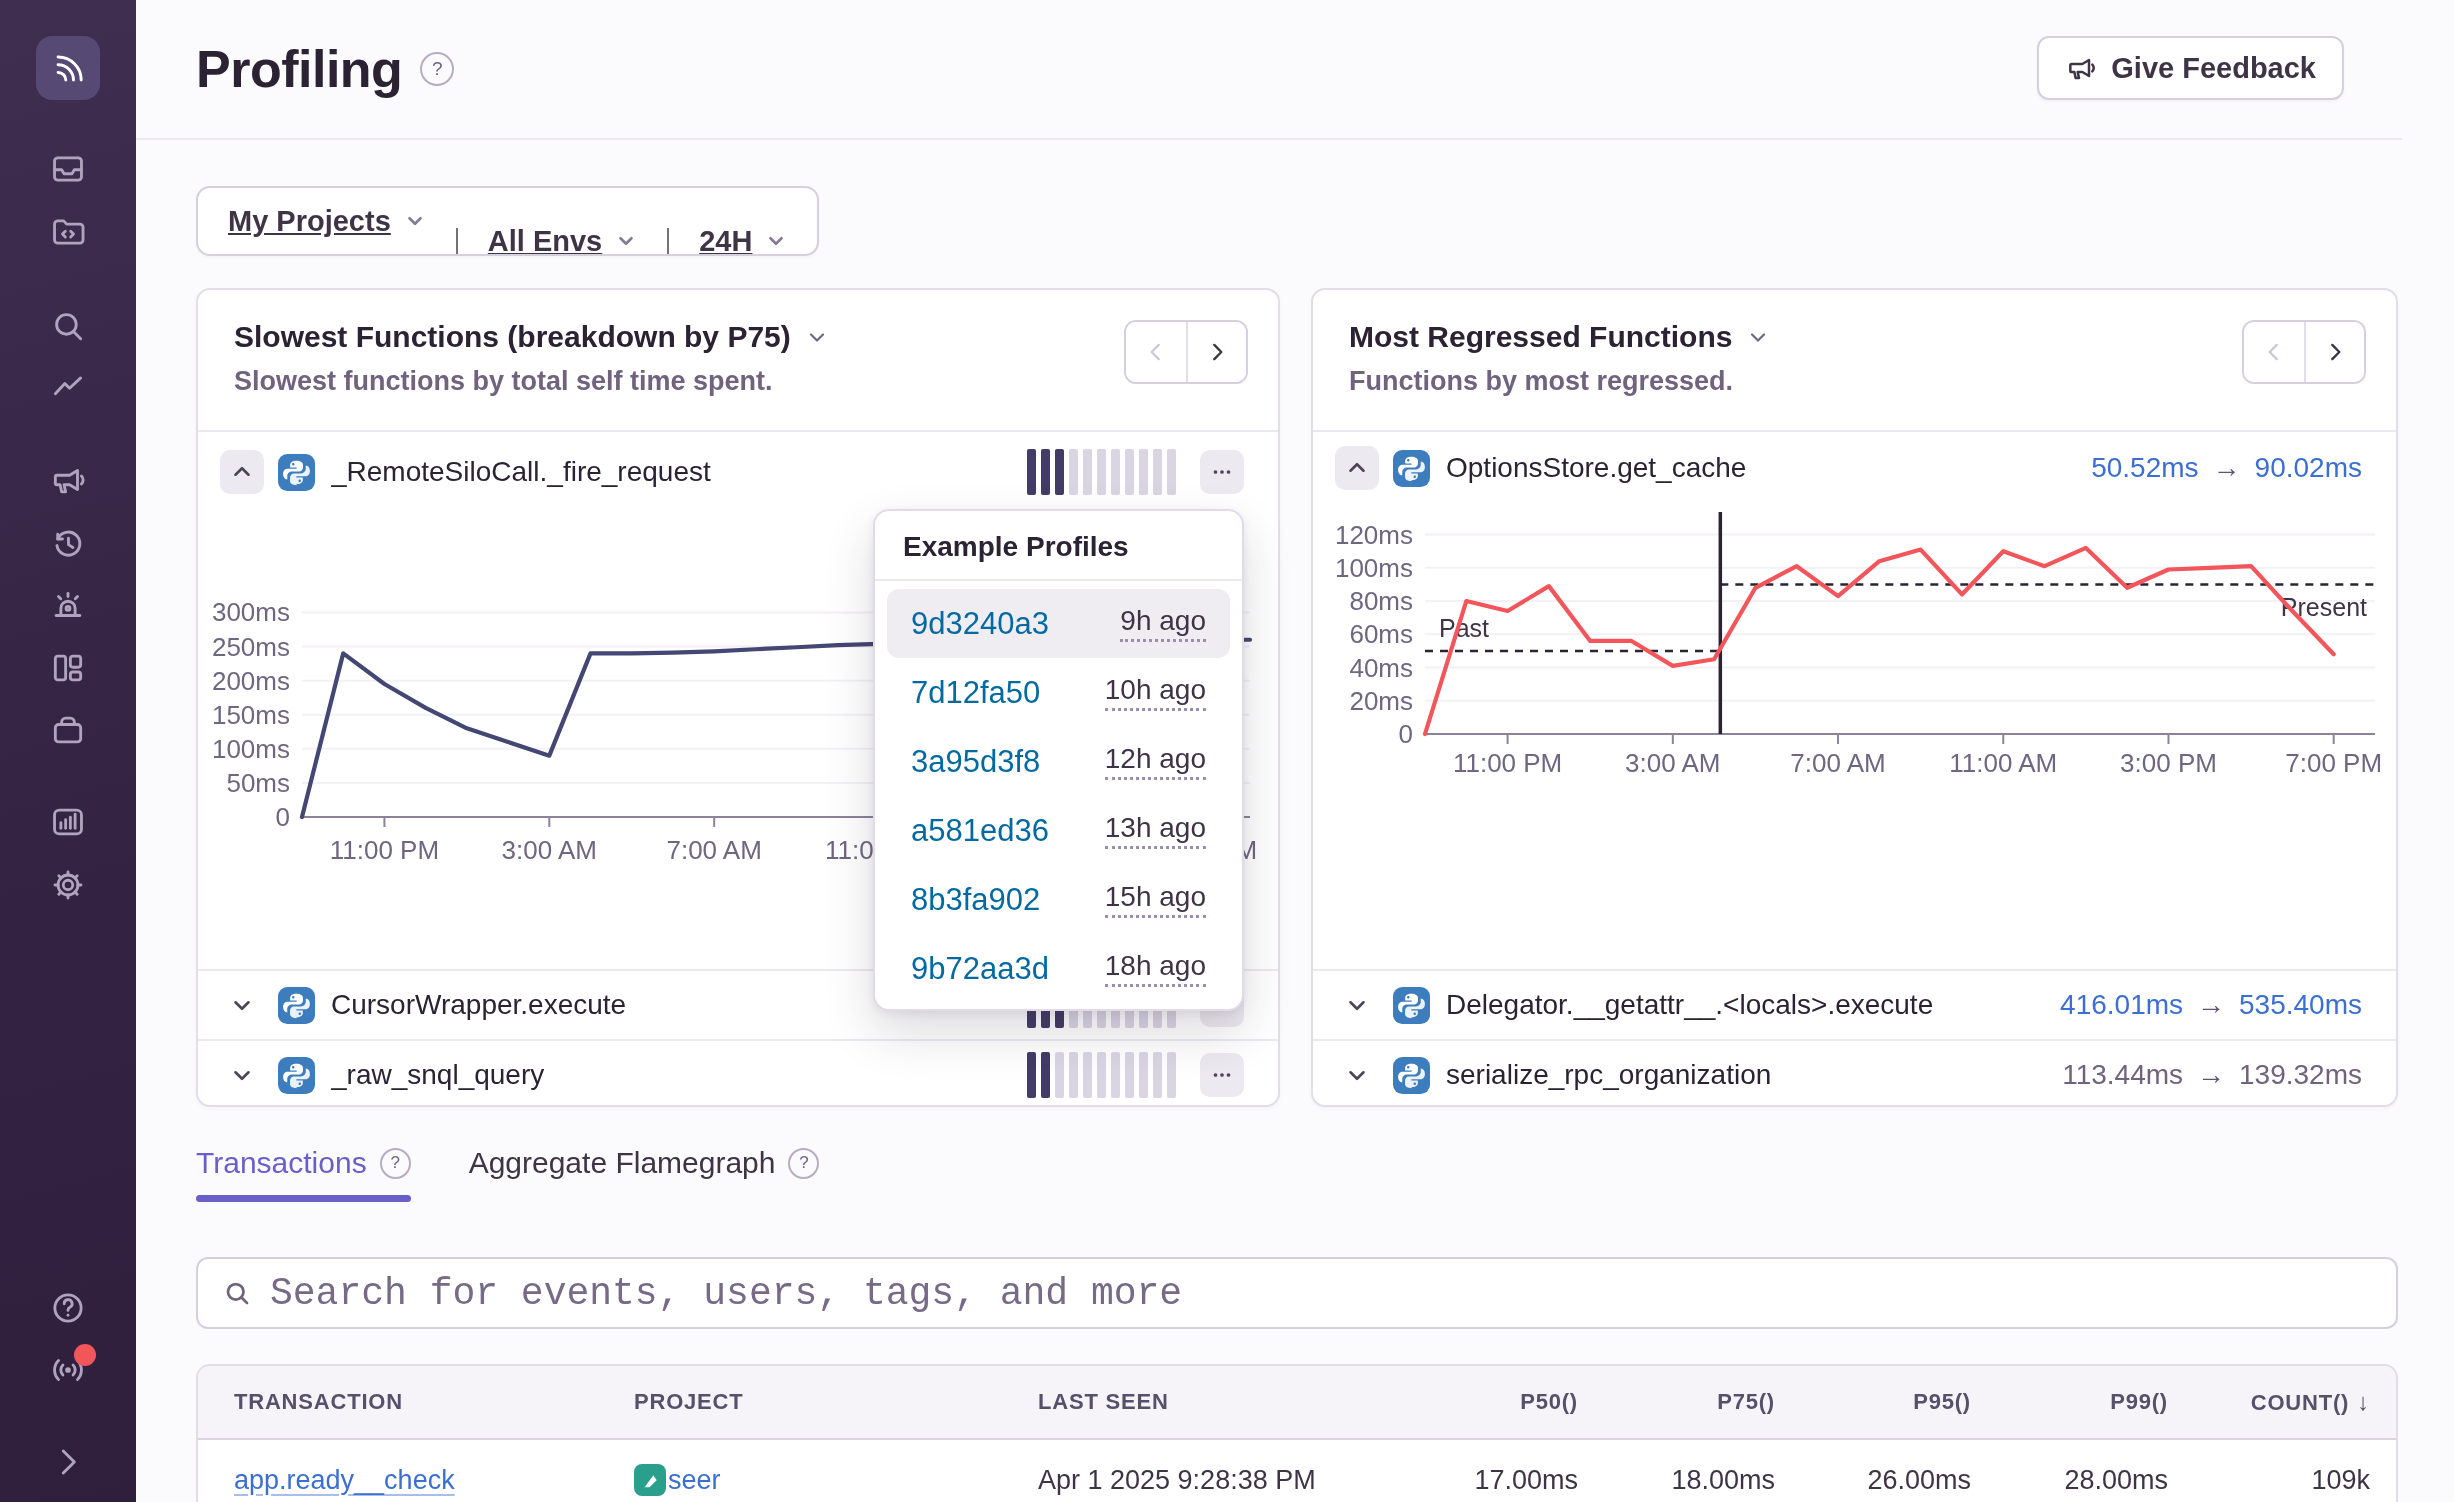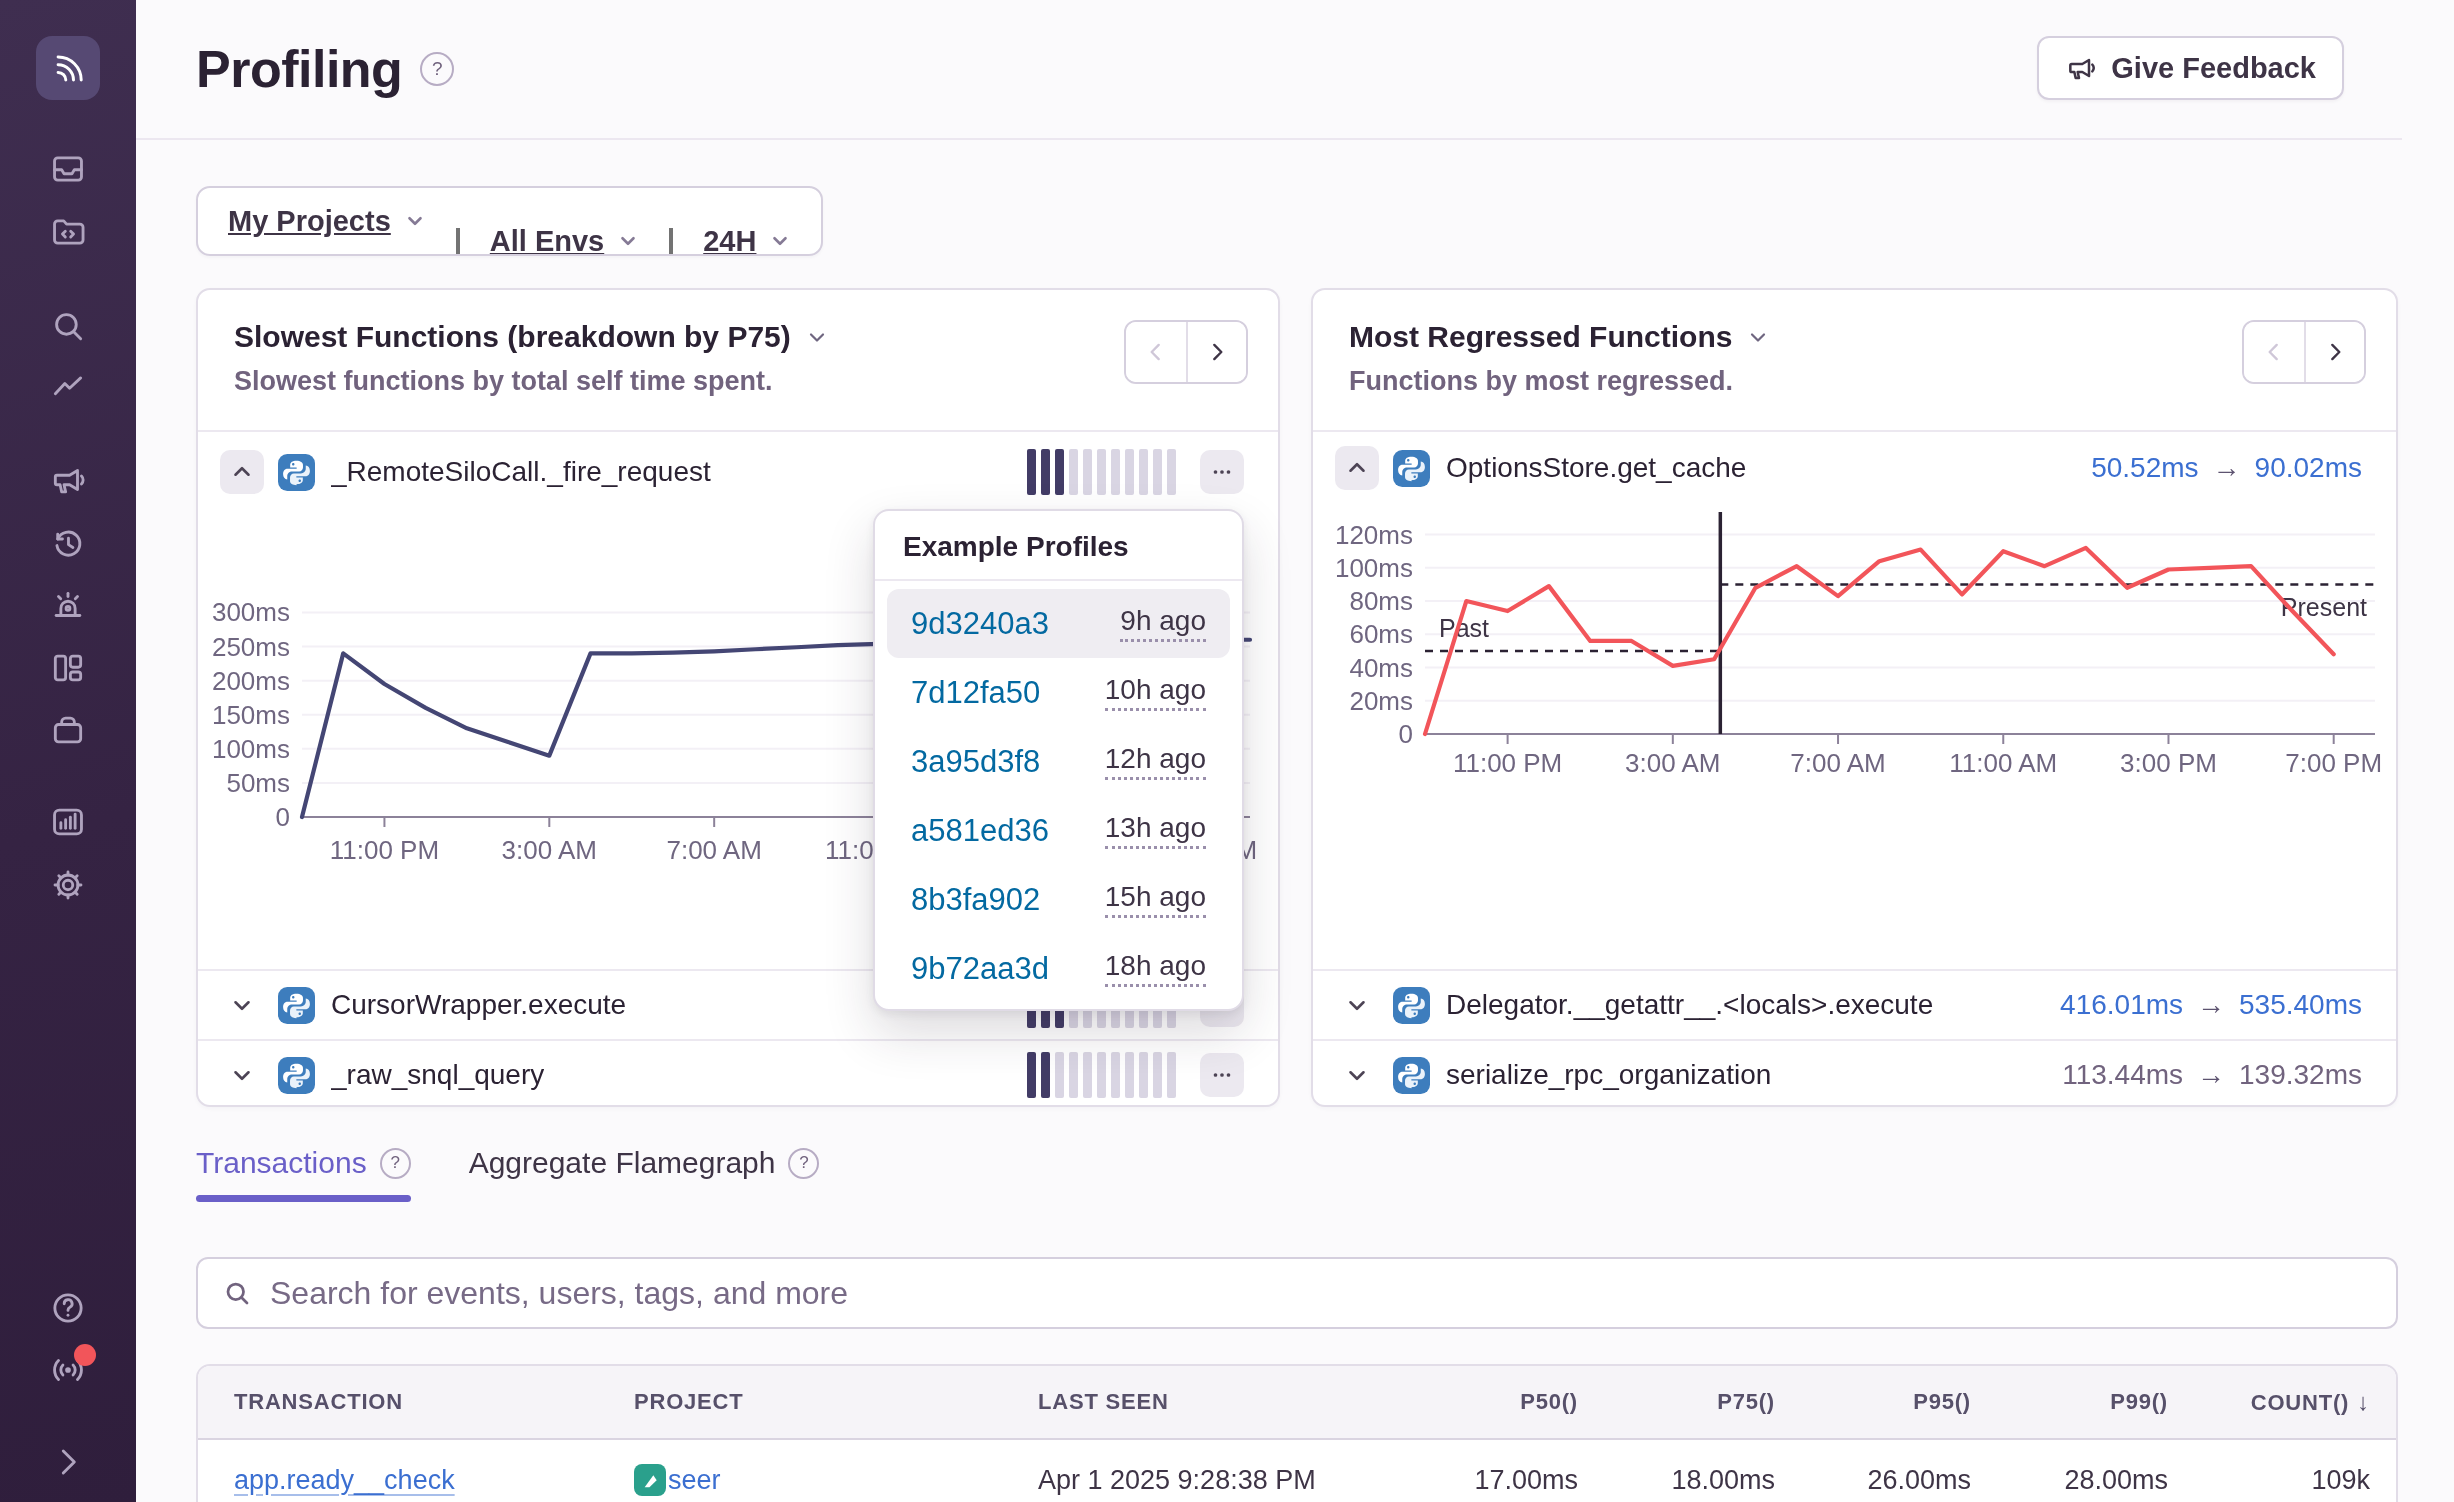--- a/index.html
+++ b/index.html
@@ -28,21 +28,21 @@
   .feedback-btn { position:absolute; right:58px; top:36px; height:64px; background:#fff; border:2px solid #D5CFDE;
     border-radius:12px; display:flex; align-items:center; gap:14px; padding:0 26px; font-size:29px; font-weight:bold;
     color:#3E3446; cursor:pointer; box-shadow:0 2px 3px rgba(43,34,51,.04); }
   .feedback-btn svg { width:32px; height:32px; stroke:#3E3446; fill:none; stroke-width:1.9; stroke-linecap:round; stroke-linejoin:round; }
 
   
   .filters { position:absolute; left:196px; top:186px; height:70px; display:inline-flex; background:#fff;
     border:2px solid #D5CFDE; border-radius:14px; overflow:hidden; box-shadow:0 2px 3px rgba(43,34,51,.03); }
   .filter-item { display:flex; align-items:center; gap:13px; padding:0 30px; font-size:29px; font-weight:bold;
     color:#3E3446; cursor:pointer;text-decoration:underline; }
-  .filter-item + .filter-item { border-left:4px solid #737373;margin-top:40px; }
+  .filter-item + .filter-item { border-left:2px solid #737373;margin-top:40px; }
   .chev-sm { width:22px; height:22px; stroke:#857A95; fill:none; stroke-width:2.4; stroke-linecap:round; stroke-linejoin:round; }
 
   
   .panel { position:absolute; top:288px; background:#fff; border:2px solid #E2DDE8; border-radius:14px;
     box-shadow:0 2px 4px rgba(43,34,51,.03); }
   .panel.left  { left:196px;  width:1084px; height:819px; }
   .panel.right { left:1311px; width:1087px; height:819px; }
   .p-head { height:142px; padding:30px 36px 0 36px; border-bottom:2px solid #ECE8F0; position:relative; }
   .p-title { display:flex; align-items:center; gap:14px; font-size:30px; font-weight:bold; color:#2B2233; cursor:pointer; }
   .p-title svg { width:24px; height:24px; stroke:#6F6680; fill:none; stroke-width:2.2; stroke-linecap:round; stroke-linejoin:round; }
@@ -96,22 +96,22 @@
   .tabs { position:absolute; left:196px; top:1146px; display:flex; gap:58px; }
   .tab { display:inline-flex; align-items:center; font-size:30px; color:#3E3446; position:relative;
     padding-bottom:22px; cursor:pointer; }
   .tab.active { color:#6A5FC8; }
   .tab.active::after { content:''; position:absolute; left:0; right:0; bottom:0; height:7px; border-radius:4px; background:#6A5FC8; }
 
   
   .search { position:absolute; left:196px; top:1257px; width:2202px; height:72px; background:#fff;
     border:2px solid #D5CFDE; border-radius:12px; display:flex; align-items:center; padding:0 24px; gap:18px; }
   .search svg { width:30px; height:30px; stroke:#71637E; fill:none; stroke-width:2.2; stroke-linecap:round; flex:none; }
-  .search input { flex:1; border:none; outline:none; background:transparent; font-size:32px; color:#0f172a;
-    font-family:Liberation Sans, sans-serif; }
+  .search input { flex:1; border:none; outline:none; background:transparent; font-size:38px; color:#0f172a;
+    font-family:Liberation Mono, monospace; }
   .search input::placeholder { color:#776A86; }
 
   
   .table { position:absolute; left:196px; top:1364px; width:2202px; height:220px; background:#fff;
     border:2px solid #E2DDE8; border-radius:14px 14px 0 0; overflow:hidden; }
   .thead, .tr { display:grid; grid-template-columns:400px 404px 360px 180px 197px 196px 197px 202px;
     align-items:center; padding:0 30px 0 36px; }
   .thead { height:74px; background:#F6F4F8; border-bottom:2px solid #DAD4E1; }
   .th { font-size:22px; font-weight:bold; letter-spacing:0.8px; color:#57506A; text-transform:uppercase; }
   .th.right, .td.num { text-align:right; }

